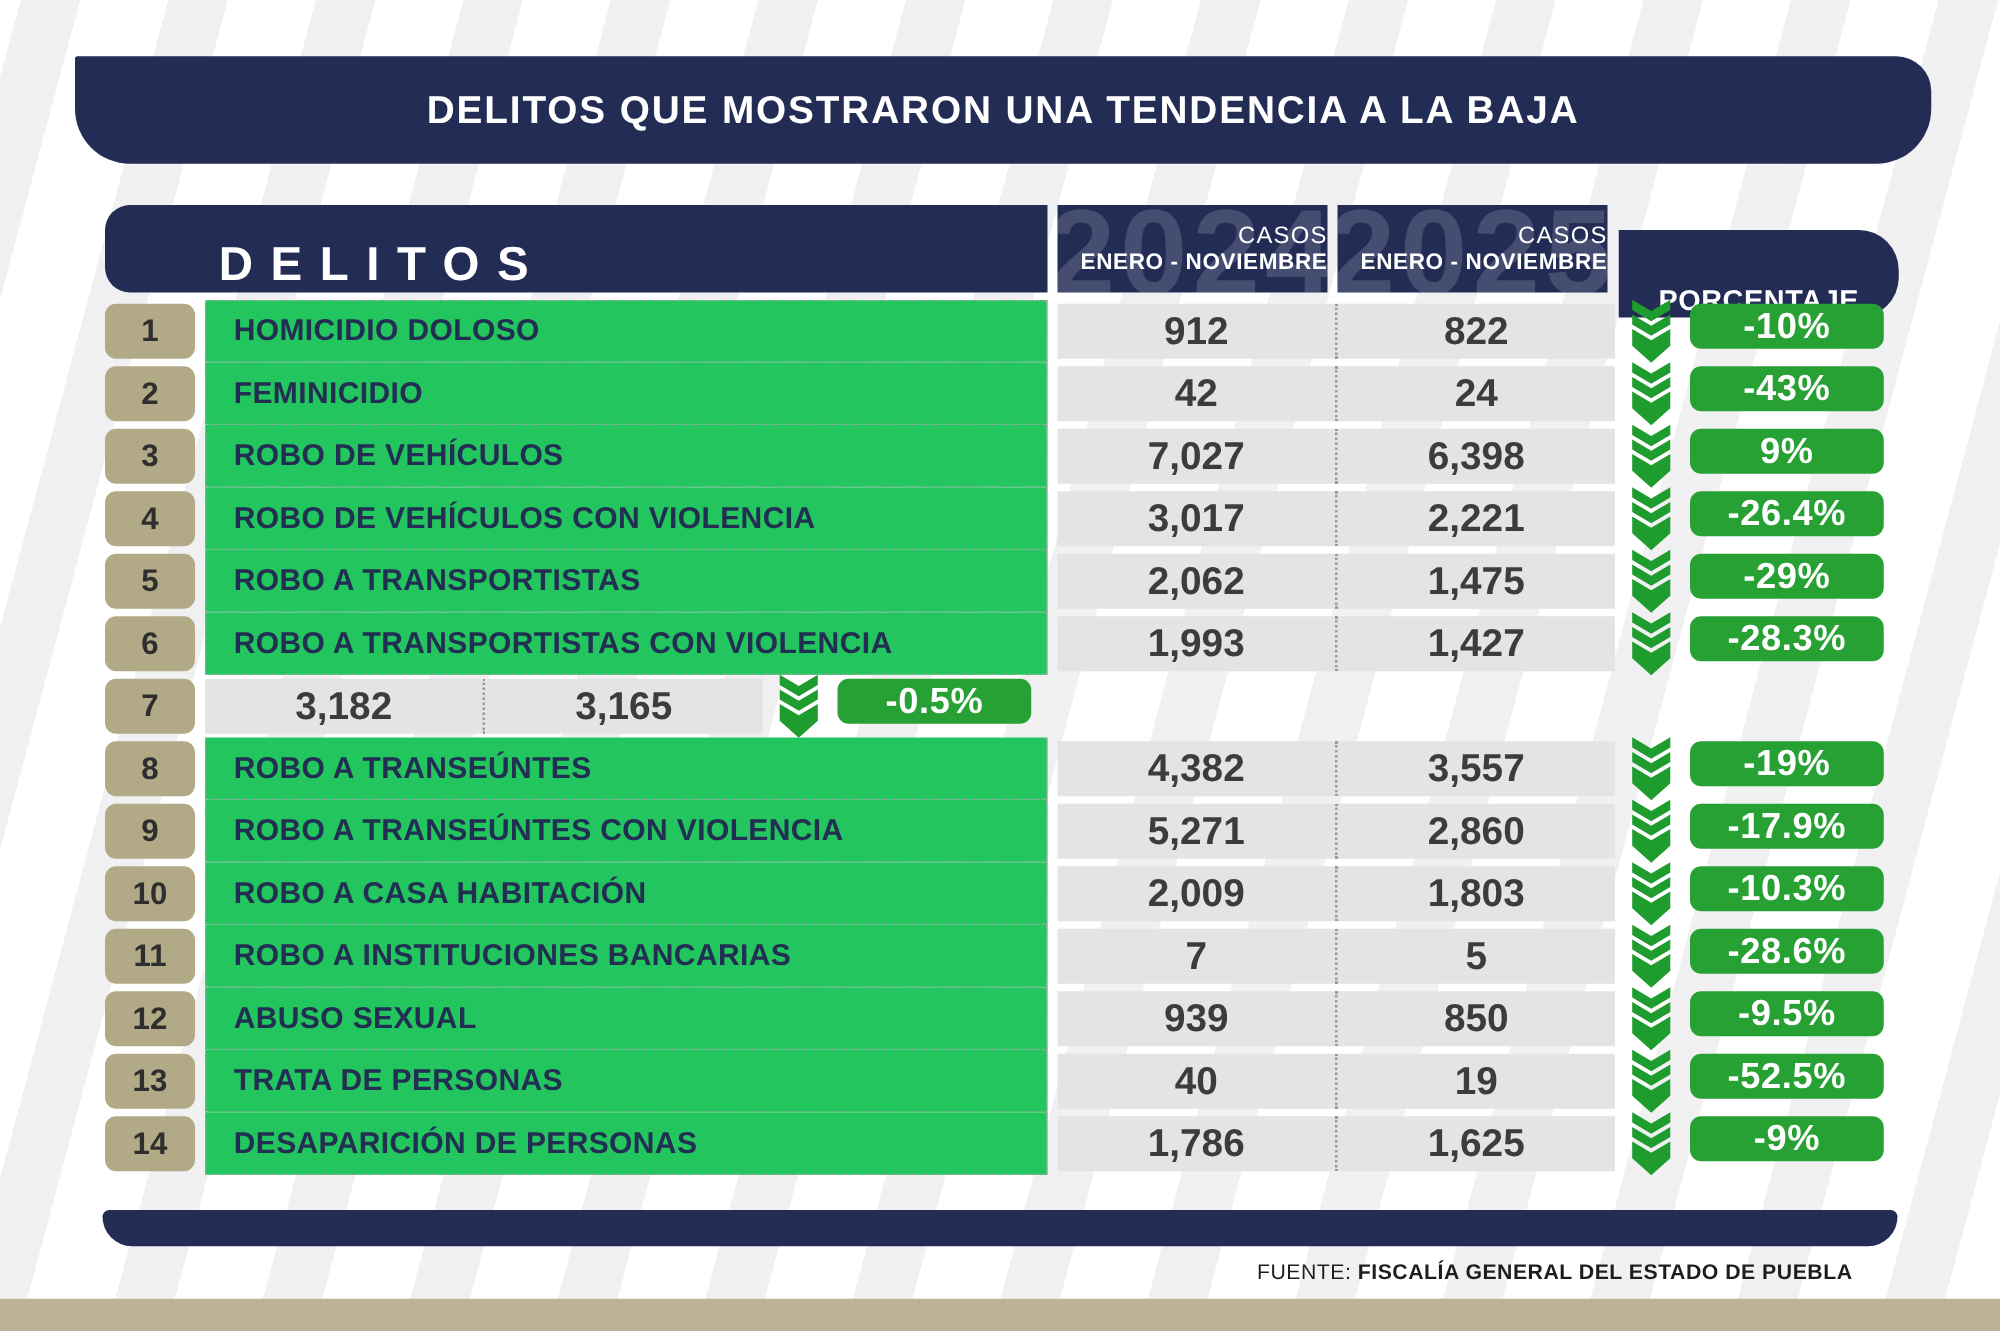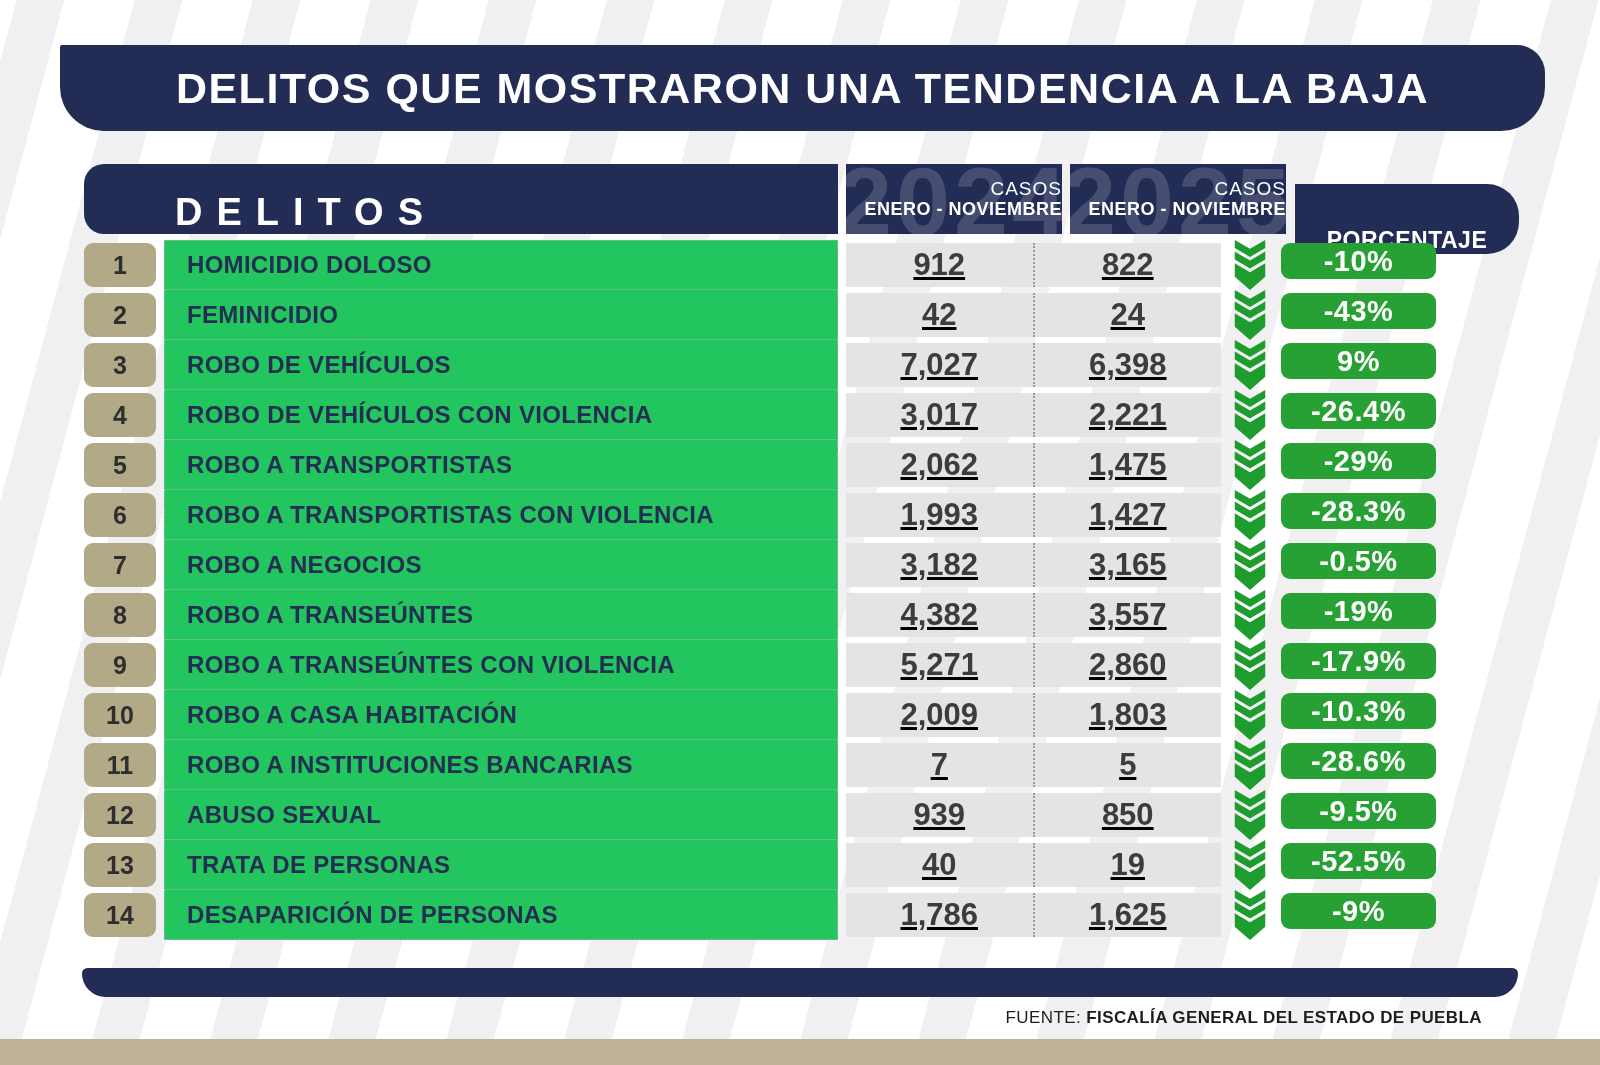--- a/index.html
+++ b/index.html
@@ -27,21 +27,21 @@
     opacity:.8;
   }
   
   .title-banner{
     position:absolute;left:60px;top:45px;width:1485px;height:86px;
     background:var(--navy);
     border-radius:2px 28px 44px 44px;
     display:flex;align-items:center;justify-content:center;
   }
   .title-banner span{
-    color:#fff;font-weight:bold;font-size:43px;letter-spacing:1.5px;white-space:nowrap;
+    color:#fff;font-weight:bold;font-size:31px;letter-spacing:1.5px;white-space:nowrap;
   }
   
   .thead{position:absolute;left:84px;top:164px;height:70px;display:flex;}
   .th{background:var(--navy);height:70px;display:flex;align-items:flex-end;justify-content:center;color:#fff;position:relative;}
   .th-delitos{width:754px;border-radius:20px 0 0 20px;justify-content:flex-start;padding-left:91px;}
   .th-delitos span{font-size:38px;font-weight:bold;letter-spacing:14px;}
   .th-casos{width:216px;margin-left:8px;overflow:hidden;flex-direction:column;line-height:1.1;}
   .th-casos .lbl{font-size:19px;font-weight:normal;letter-spacing:1px;position:relative;z-index:2;}
   .th-casos .sub{font-size:18px;font-weight:bold;letter-spacing:.5px;position:relative;z-index:2;white-space:nowrap;}
   .wm{
@@ -60,22 +60,22 @@
     font-size:25px;font-weight:bold;color:#2e2e2e;
   }
   .name{
     margin-left:8px;width:674px;background:#22c55e;
     border:1px dotted var(--dot);border-top:none;
     display:flex;align-items:center;padding-left:22px;
     font-size:24px;font-weight:bold;color:var(--name-navy);letter-spacing:.3px;
   }
   .row:first-child .name{border-top:1px dotted var(--dot);}
   .cases{
-    margin-left:8px;width:375px;height:44px;margin-top:3px;
-    background:var(--cell-gray);display:flex;text-decoration:underline;
+    margin-left:8px;width:446px;height:44px;margin-top:3px;
+    background:var(--cell-gray);display:flex;
   }
   .case{flex:1;display:flex;align-items:center;justify-content:center;
     font-size:31px;font-weight:bold;color:var(--num-gray);}
   .case.c1{border-right:2px dotted #9b9b9b;}
   .chev{width:57px;display:flex;align-items:center;justify-content:center;}
   .chev svg{width:36px;height:52px;display:block;}
   .pct{
     margin-left:3px;width:155px;height:36px;margin-top:3px;
     background:var(--green);border-radius:9px;
     display:flex;align-items:center;justify-content:center;
@@ -283,23 +283,20 @@
     </div>
     <div class="pct">
       <span>-28.3%</span>
     </div>
   </div>
 
   <div class="row">
     <div class="num">
       <span>7</span>
     </div>
-    <div class="name">
-      <span>ROBO A NEGOCIOS</span>
-    </div>
     <div class="cases">
       <div class="case c1">
         <span>3,182</span>
       </div>
       <div class="case">
         <span>3,165</span>
       </div>
     </div>
     <div class="chev">
       <svg viewBox="0 0 40 58" xmlns="http://www.w3.org/2000/svg">

